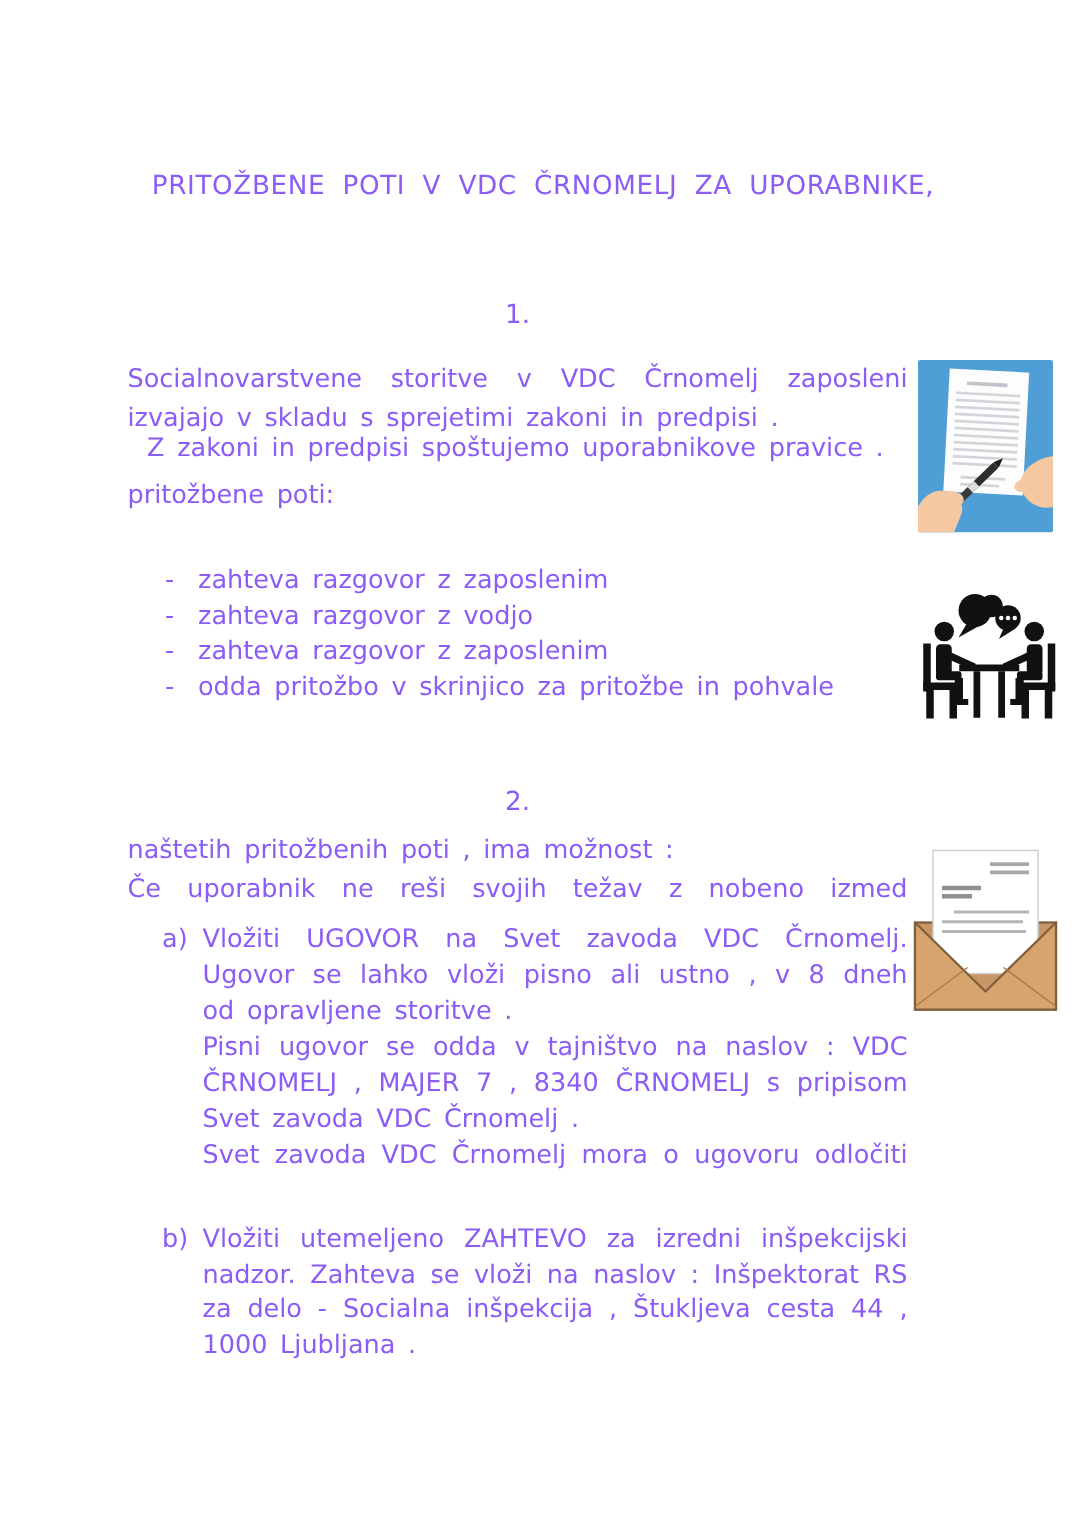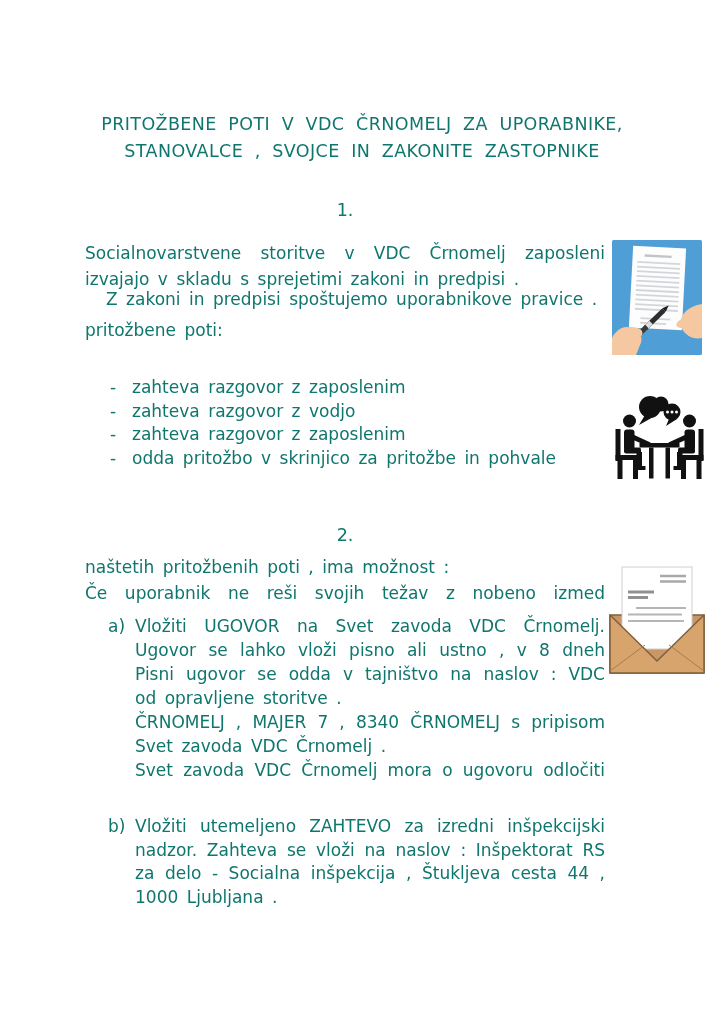--- a/index.html
+++ b/index.html
@@ -1,41 +1,41 @@
 <!DOCTYPE html>
 <html><head>
 <meta charset="utf-8">
 <style>
   * { margin:0; padding:0; box-sizing:border-box; }
   html,body { background:#ffffff; }
   body { width:724px; height:1024px; overflow:hidden; }
   .page {
     position:relative; width:724px; height:1024px; background:#ffffff;
-    font-family:"DejaVu Sans", sans-serif; color:#0f766e;
+    font-family:"DejaVu Sans", sans-serif; color:#8b5cf6;
   }
   .textblock { position:absolute; font-size:17px; word-spacing:0.18em; }
   .line { position:relative; white-space:nowrap; }
   .line.stretch { white-space:normal; text-align:justify; text-align-last:justify; }
   .line.indent { padding-left:13px; }
   .marker { position:absolute; }
 
   .doc-title {
     top:111px; left:0; width:724px; text-align:center;
     line-height:27px; letter-spacing:0.4px; word-spacing:0.32em;
     font-size:17.5px;
   }
   .doc-title .line { white-space:nowrap; }
 
   .secnum { position:absolute; left:85px; width:520px; text-align:center;
             font-size:17.5px; word-spacing:0.1em; }
   .secnum-1 { top:200px; }
   .secnum-2 { top:525px; }
 
   .para-1 { top:240px; left:85px; width:520px; line-height:26px; }
-  .para-2 { top:286px; left:85px; width:520px; line-height:26px;text-align:center; }
+  .para-2 { top:286px; left:85px; width:520px; line-height:26px; }
   .para-3 { top:317px; left:85px; width:520px; line-height:26px; }
 
   .bullet-list { top:376px; left:85px; width:520px; line-height:23.5px; padding-left:47px; }
   .bullet-list .marker { left:-22px; }
 
   .intro-2 { top:554px; left:85px; width:520px; line-height:26px; }
 
   .item-a { top:614px; left:85px; width:520px; line-height:24px; padding-left:50px; }
   .item-b { top:815px; left:85px; width:520px; line-height:23.5px; padding-left:50px; }
   .item-a .marker, .item-b .marker { left:-27px; }
@@ -46,21 +46,20 @@
   .illu-env  { left:607px; top:565px; width:100px; height:110px; }
   svg { display:block; }
 </style>
 </head>
 <body>
 
 <div class="page">
 
   <div class="textblock doc-title">
       <div class="line"><span>PRITOŽBENE POTI V VDC ČRNOMELJ ZA UPORABNIKE,</span></div>
-      <div class="line"><span>STANOVALCE , SVOJCE IN ZAKONITE ZASTOPNIKE</span></div>
     </div>
 
   <div class="secnum secnum-1">1.</div>
   <div class="textblock para-1">
       <div class="line stretch"><span>Socialnovarstvene storitve v VDC Črnomelj zaposleni</span></div>
       <div class="line"><span>izvajajo v skladu s sprejetimi zakoni in predpisi .</span></div>
     </div>
   <div class="textblock para-2">
       <div class="line indent"><span>Z zakoni in predpisi spoštujemo uporabnikove pravice .</span></div>
     </div>
@@ -75,22 +74,22 @@
     </div>
 
   <div class="secnum secnum-2">2.</div>
   <div class="textblock intro-2">
       <div class="line"><span>naštetih pritožbenih poti , ima možnost :</span></div>
       <div class="line stretch"><span>Če uporabnik ne reši svojih težav z nobeno izmed</span></div>
     </div>
   <div class="textblock item-a">
       <div class="line stretch"><span class="marker">a)</span><span>Vložiti UGOVOR na Svet zavoda VDC Črnomelj.</span></div>
       <div class="line stretch"><span>Ugovor se lahko vloži pisno ali ustno , v 8 dneh</span></div>
+      <div class="line"><span>od opravljene storitve .</span></div>
       <div class="line stretch"><span>Pisni ugovor se odda v tajništvo na naslov : VDC</span></div>
-      <div class="line"><span>od opravljene storitve .</span></div>
       <div class="line stretch"><span>ČRNOMELJ , MAJER 7 , 8340 ČRNOMELJ s pripisom</span></div>
       <div class="line"><span>Svet zavoda VDC Črnomelj .</span></div>
       <div class="line stretch"><span>Svet zavoda VDC Črnomelj mora o ugovoru odločiti</span></div>
     </div>
   <div class="textblock item-b">
       <div class="line stretch"><span class="marker">b)</span><span>Vložiti utemeljeno ZAHTEVO za izredni inšpekcijski</span></div>
       <div class="line stretch"><span>nadzor. Zahteva se vloži na naslov : Inšpektorat RS</span></div>
       <div class="line stretch"><span>za delo - Socialna inšpekcija , Štukljeva cesta 44 ,</span></div>
       <div class="line"><span>1000 Ljubljana .</span></div>
     </div>

